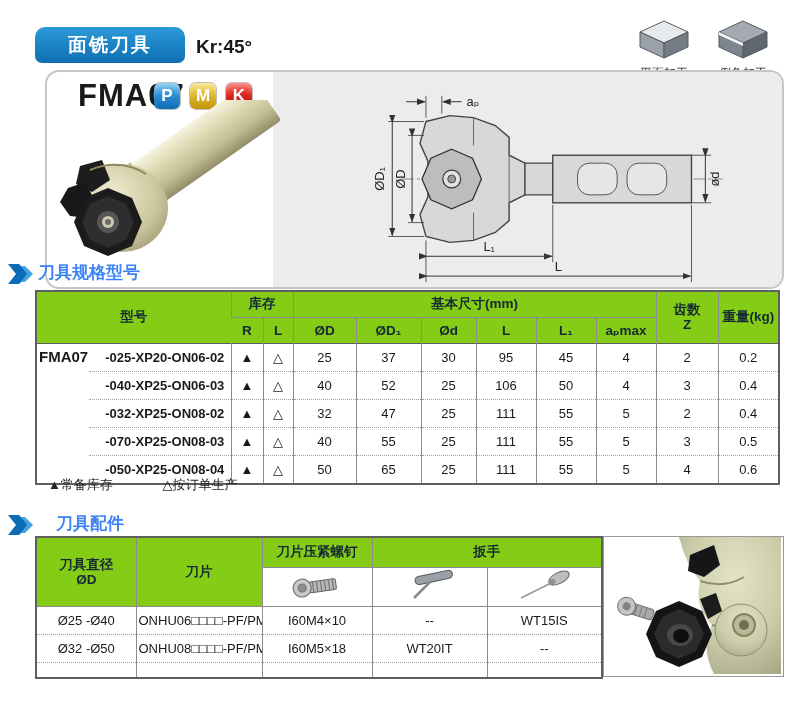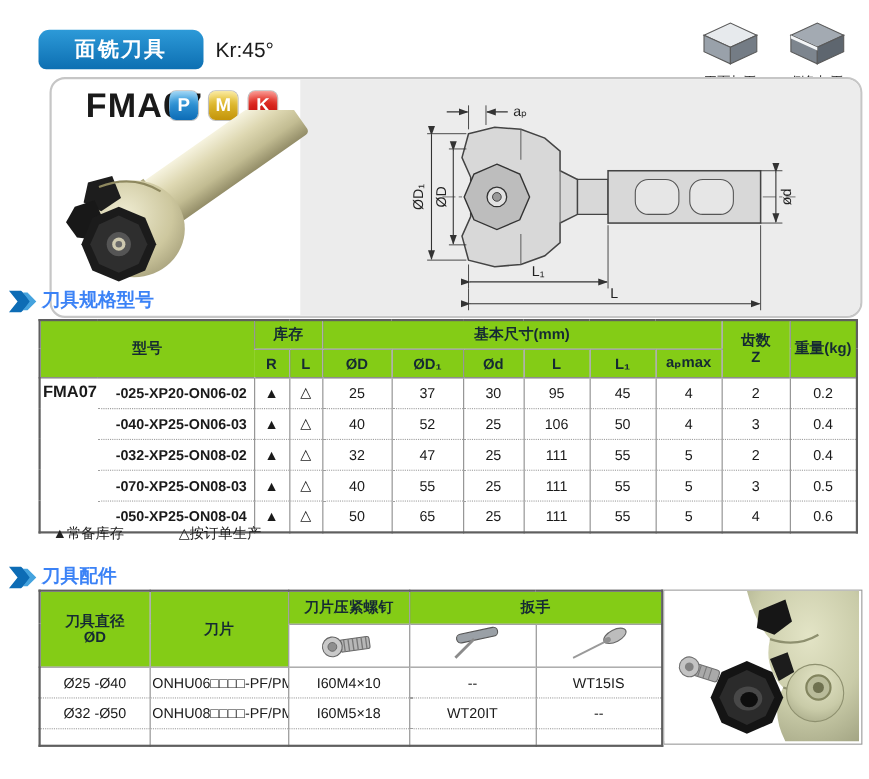--- a/index.html
+++ b/index.html
@@ -4,21 +4,21 @@
 <style>
   html,body{margin:0;padding:0;background:#fff;}
   .page{position:relative;width:790px;height:708px;background:#fff;overflow:hidden;
         font-family:"Liberation Sans","DejaVu Sans",sans-serif;color:#1a1a1a;}
   .abs{position:absolute;}
 
   
   .cat-tab{left:35px;top:27px;width:150px;height:36px;border-radius:10px 10px 7px 7px;
     background:linear-gradient(#2d9ad8,#0d6fb2);color:#fff;font-size:19px;font-weight:bold;
     display:flex;align-items:center;justify-content:center;letter-spacing:2px;}
-  .kr{left:196px;top:36px;font-size:19px;font-weight:normal;}
+  .kr{left:196px;top:36px;font-size:19px;font-weight:bold;}
   .mach{width:78px;text-align:center;}
   .mach .lbl{font-size:12px;color:#222;margin-top:1px;}
 
   
   .prodbox{left:45px;top:70px;width:735px;height:215px;border:2px solid #c6c6c6;border-radius:14px;background:#fff;}
   .graypanel{position:absolute;left:226px;top:0;width:509px;height:215px;background:#ececec;border-radius:0 12px 12px 0;}
   .fma{left:76px;top:76px;font-size:31px;font-weight:bold;letter-spacing:1px;}
   .badges{left:152px;top:81px;display:flex;gap:10px;}
   .badge{width:26px;height:26px;border-radius:6px;color:#fff;font-weight:bold;font-size:17px;
     display:flex;align-items:center;justify-content:center;
@@ -294,21 +294,21 @@
 
   <div class="abs notes" style="left:48px;top:476px;">
     <span>▲常备库存</span>
     <span>△按订单生产</span>
   </div>
 
   <svg class="abs" style="left:8px;top:515px;" width="26" height="20" viewBox="0 0 26 20">
     <polygon points="0,0 11,0 21,10 11,20 0,20 8,10" fill="#0d6cb5"></polygon>
     <polygon points="13,2 17,2 25,10 17,18 13,18 19,10" fill="#45a3de"></polygon>
   </svg>
-  <div class="abs sec-title" style="left:38px;top:512px;">刀具配件</div>
+  <div class="abs sec-title" style="left:56px;top:512px;">刀具配件</div>
 
   <table class="abs dtable acc" style="left:35px;top:536px;width:566px;">
     <colgroup>
       <col style="width:100px">
         <col style="width:126px">
         <col style="width:110px">
         <col style="width:115px">
         <col style="width:115px">
     </colgroup>
     <thead>

